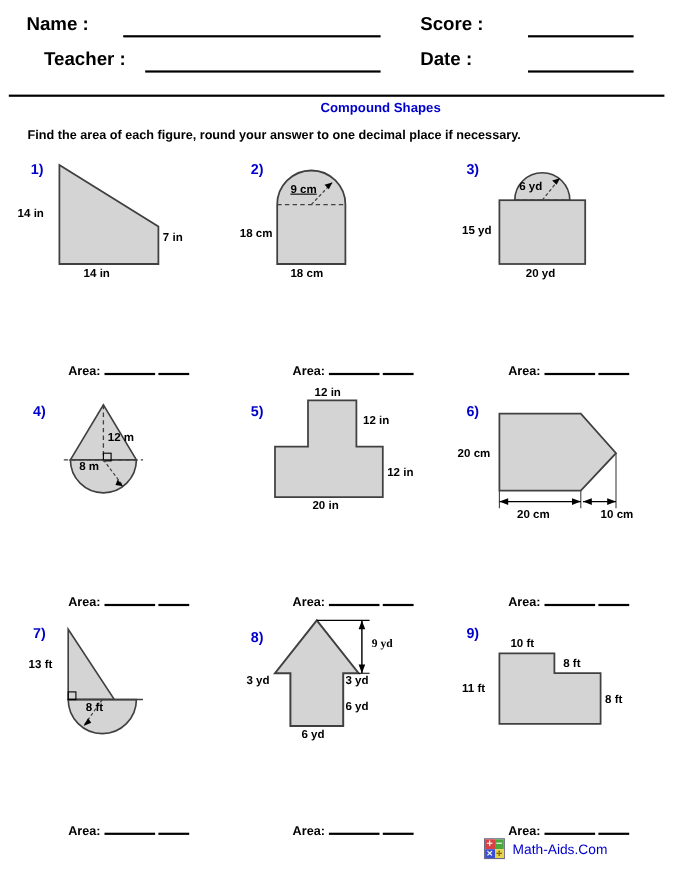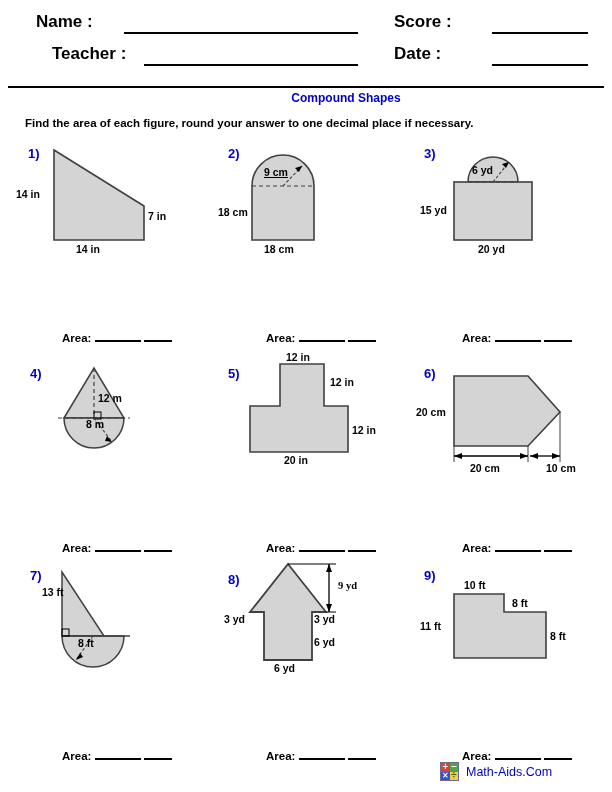--- a/index.html
+++ b/index.html
@@ -12,21 +12,21 @@
     height: 792px;
     position: relative;
     font-family: "Liberation Sans", sans-serif;
     color: #000000;
     overflow: hidden;
   }
 
   
   #header {
     position: absolute;
-    left: 12px; top: 0;
+    left: 0; top: 0;
     width: 496px; height: 82px;
   }
   .hdr-label {
     position: absolute;
     font-size: 17px;
     font-weight: bold;
     letter-spacing: 0px;
     white-space: nowrap;
   }
   .hdr-rule {
@@ -234,21 +234,21 @@
   <svg class="fig" width="204" height="150">
     <path d="M56,68 L86,18 L116,68 Z" fill="#d4d4d4" stroke="#404040" stroke-width="1.5"></path>
     <path d="M56,68 A30,30 0 0 0 116,68 Z" fill="#d4d4d4" stroke="#404040" stroke-width="1.5"></path>
     <line x1="50" y1="68" x2="122" y2="68" stroke="#404040" stroke-width="1.2" stroke-dasharray="4,3"></line>
     <line x1="86" y1="18" x2="86" y2="68" stroke="#404040" stroke-width="1.2" stroke-dasharray="4,3"></line>
     <rect x="86" y="62" width="7" height="7" fill="none" stroke="#000" stroke-width="1"></rect>
     <line x1="86" y1="68" x2="104" y2="92" stroke="#404040" stroke-width="1.1" stroke-dasharray="3,2"></line>
     <polygon points="104,92 99,86 97,91" fill="#000000"></polygon>
   </svg>
   <div class="dim" style="left:90px; top:42px;">12 m</div>
-  <div class="dim" style="left:78px; top:68px;">8 m</div>
+  <div class="dim" style="left:64px; top:68px;">8 m</div>
   <div class="answer-line">
     <span>Area:</span><span class="blank"></span><span class="blank2"></span>
   </div>
 </div>
 
 <div class="problem col2 row2">
   <div class="prob-num" style="left:16px; top:16px;">5)</div>
   <svg class="fig" width="204" height="150">
     <polygon points="68,14 112,14 112,56 136,56 136,102 38,102 38,56 68,56" fill="#d4d4d4" stroke="#404040" stroke-width="1.6"></polygon>
   </svg>
@@ -287,21 +287,21 @@
 <div class="problem col1 row3">
   <div class="prob-num" style="left:22px; top:10px;">7)</div>
   <svg class="fig" width="204" height="150">
     <polygon points="54,14 54,78 96,78" fill="#d4d4d4" stroke="#404040" stroke-width="1.5"></polygon>
     <path d="M54,78 A31,31 0 0 0 116,78 Z" fill="#d4d4d4" stroke="#404040" stroke-width="1.5"></path>
     <line x1="54" y1="78" x2="122" y2="78" stroke="#404040" stroke-width="1.4"></line>
     <rect x="54" y="71" width="7" height="7" fill="none" stroke="#000" stroke-width="1"></rect>
     <line x1="85" y1="78" x2="68" y2="102" stroke="#404040" stroke-width="1.1" stroke-dasharray="3,2"></line>
     <polygon points="68,102 75,99 72,95" fill="#000000"></polygon>
   </svg>
-  <div class="dim" style="left:18px; top:28px;margin-left:16px;">13 ft</div>
+  <div class="dim" style="left:18px; top:40px;">13 ft</div>
   <div class="dim" style="left:70px; top:79px;">8 ft</div>
   <div class="answer-line">
     <span>Area:</span><span class="blank"></span><span class="blank2"></span>
   </div>
 </div>
 
 <div class="problem col2 row3">
   <div class="prob-num" style="left:16px; top:14px;">8)</div>
   <svg class="fig" width="204" height="150">
     <polygon points="76,6 114,54 100,54 100,102 52,102 52,54 38,54" fill="#d4d4d4" stroke="#404040" stroke-width="1.8"></polygon>

